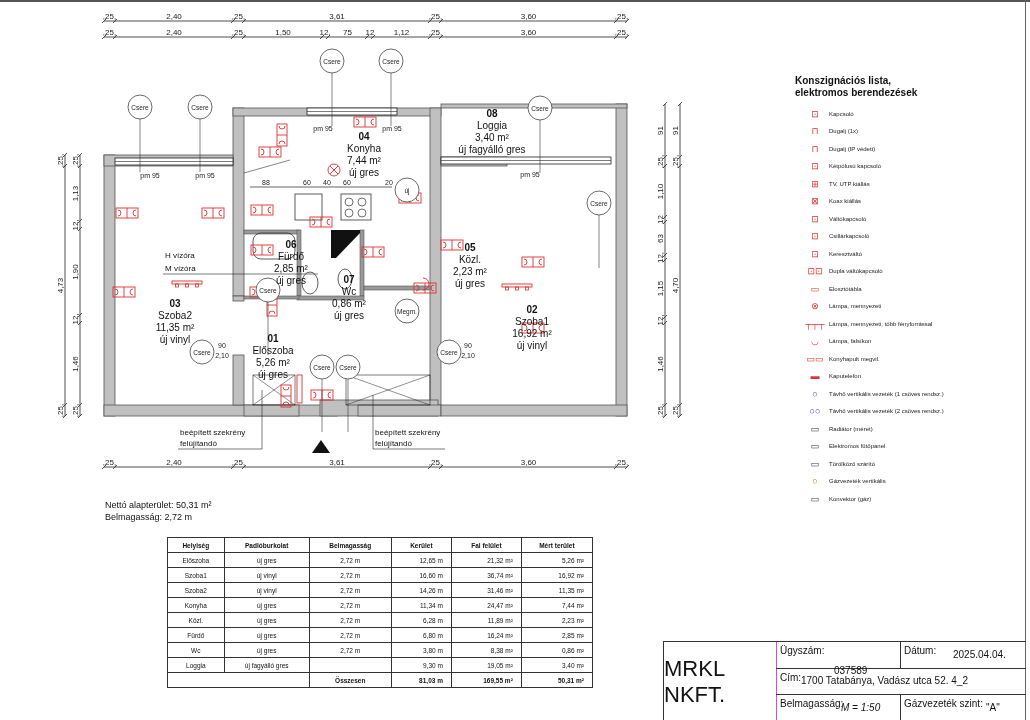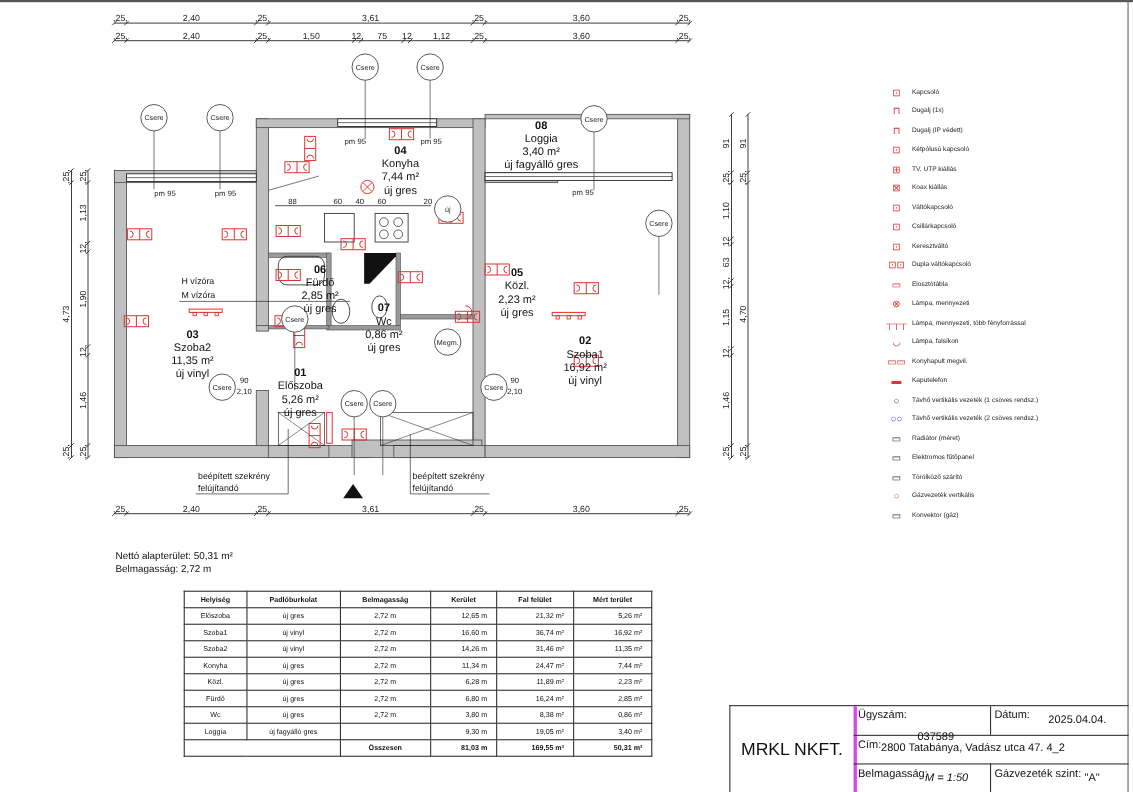--- a/index.html
+++ b/index.html
@@ -20,21 +20,21 @@
   .legend .item{display:flex;align-items:center;height:17.5px;}
   .legend .sym{width:40px;display:flex;justify-content:center;align-items:center;font-size:9px;color:#e03030;}
   .legend .lbl{font-size:6px;color:#222;margin-left:-6px;}
   table.rooms{position:absolute;left:167px;top:537px;border-collapse:collapse;font-size:6.5px;width:426px;}
   table.rooms th,table.rooms td{border:1px solid #333;padding:0 3px;height:14px;}
   table.rooms th{font-weight:bold;text-align:center;}
   table.rooms td.c{text-align:center;}
   table.rooms td.r{text-align:right;padding-right:8px;}
   table.rooms tr.total td{font-weight:bold;}
   .titleblock{position:absolute;left:663px;top:641px;width:362px;height:79px;border-top:1px solid #333;border-left:1px solid #333;}
-  .tb-company{position:absolute;left:0;top:0;width:112px;height:79px;border-right:3px solid #d946ef;display:flex;align-items:center;justify-content:center;font-size:16px;}
+  .tb-company{position:absolute;left:0;top:0;width:112px;height:79px;border-right:1px solid #d946ef;display:flex;align-items:center;justify-content:center;font-size:22px;}
   .tb-cell{position:absolute;font-size:10px;white-space:nowrap;}
   .tb-line{position:absolute;background:#333;}
 </style>
 </head>
 <body>
 
 <div class="frame-top"></div>
 <div class="frame-right"></div>
 
 <svg id="plan" width="1030" height="720">
@@ -432,20 +432,24 @@
 
   <polygon points="312,453 330,453 321,440" fill="#111"></polygon>
 </svg>
 
 <div class="summary">
   <div>Nettó alapterület: 50,31 m²</div>
   <div>Belmagasság: 2,72 m</div>
 </div>
 
 <div class="legend">
+  <h3>
+    <span>Konszignációs lista,</span><br>
+    <span>elektromos berendezések</span>
+  </h3>
   <div id="legend-items">
       <div class="item">
         <span class="sym">⊡</span>
         <span class="lbl">Kapcsoló</span>
       </div>
       <div class="item">
         <span class="sym">⊓</span>
         <span class="lbl">Dugalj (1x)</span>
       </div>
       <div class="item">
@@ -625,18 +629,18 @@
   <div class="tb-company">MRKL NKFT.</div>
   <div class="tb-line" style="left:112px;top:26px;width:250px;height:1px;"></div>
   <div class="tb-line" style="left:112px;top:52px;width:250px;height:1px;"></div>
   <div class="tb-line" style="left:236px;top:0;width:1px;height:26px;"></div>
   <div class="tb-line" style="left:236px;top:52px;width:1px;height:27px;"></div>
   <div class="tb-cell" style="left:116px;top:3px;">Ügyszám:</div>
   <div class="tb-cell" style="left:170px;top:23px;">037589</div>
   <div class="tb-cell" style="left:240px;top:3px;">Dátum:</div>
   <div class="tb-cell" style="left:289px;top:7px;">2025.04.04.</div>
   <div class="tb-cell" style="left:116px;top:30px;">Cím:</div>
-  <div class="tb-cell" style="left:137px;top:33px;">2800 Tatabánya, Vadász utca 47. 4_2</div>
+  <div class="tb-cell" style="left:137px;top:33px;">1700 Tatabánya, Vadász utca 52. 4_2</div>
   <div class="tb-cell" style="left:116px;top:56px;">Belmagasság:</div>
   <div class="tb-cell" style="left:177px;top:60px;font-style:italic;">M = 1:50</div>
   <div class="tb-cell" style="left:240px;top:56px;">Gázvezeték szint:</div>
   <div class="tb-cell" style="left:322px;top:60px;">"A"</div>
 </div>
 
 </body></html>

